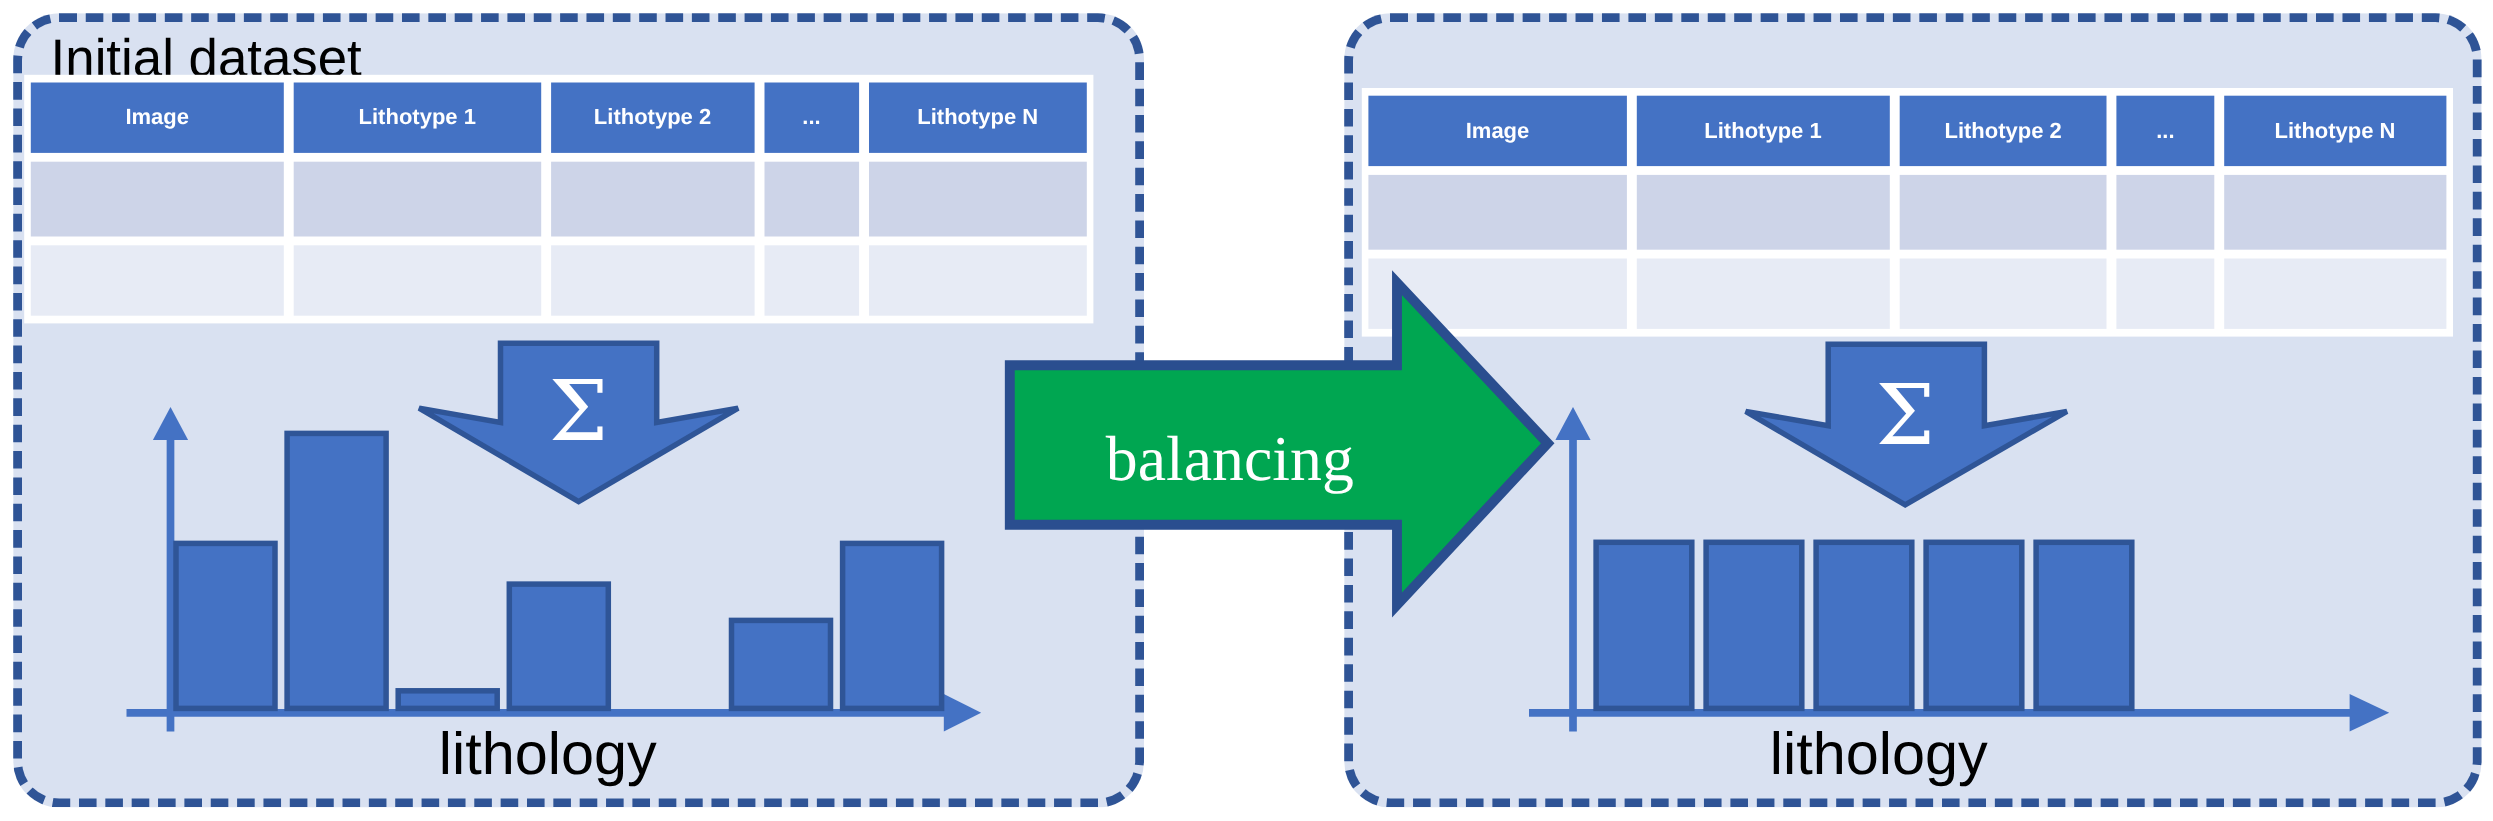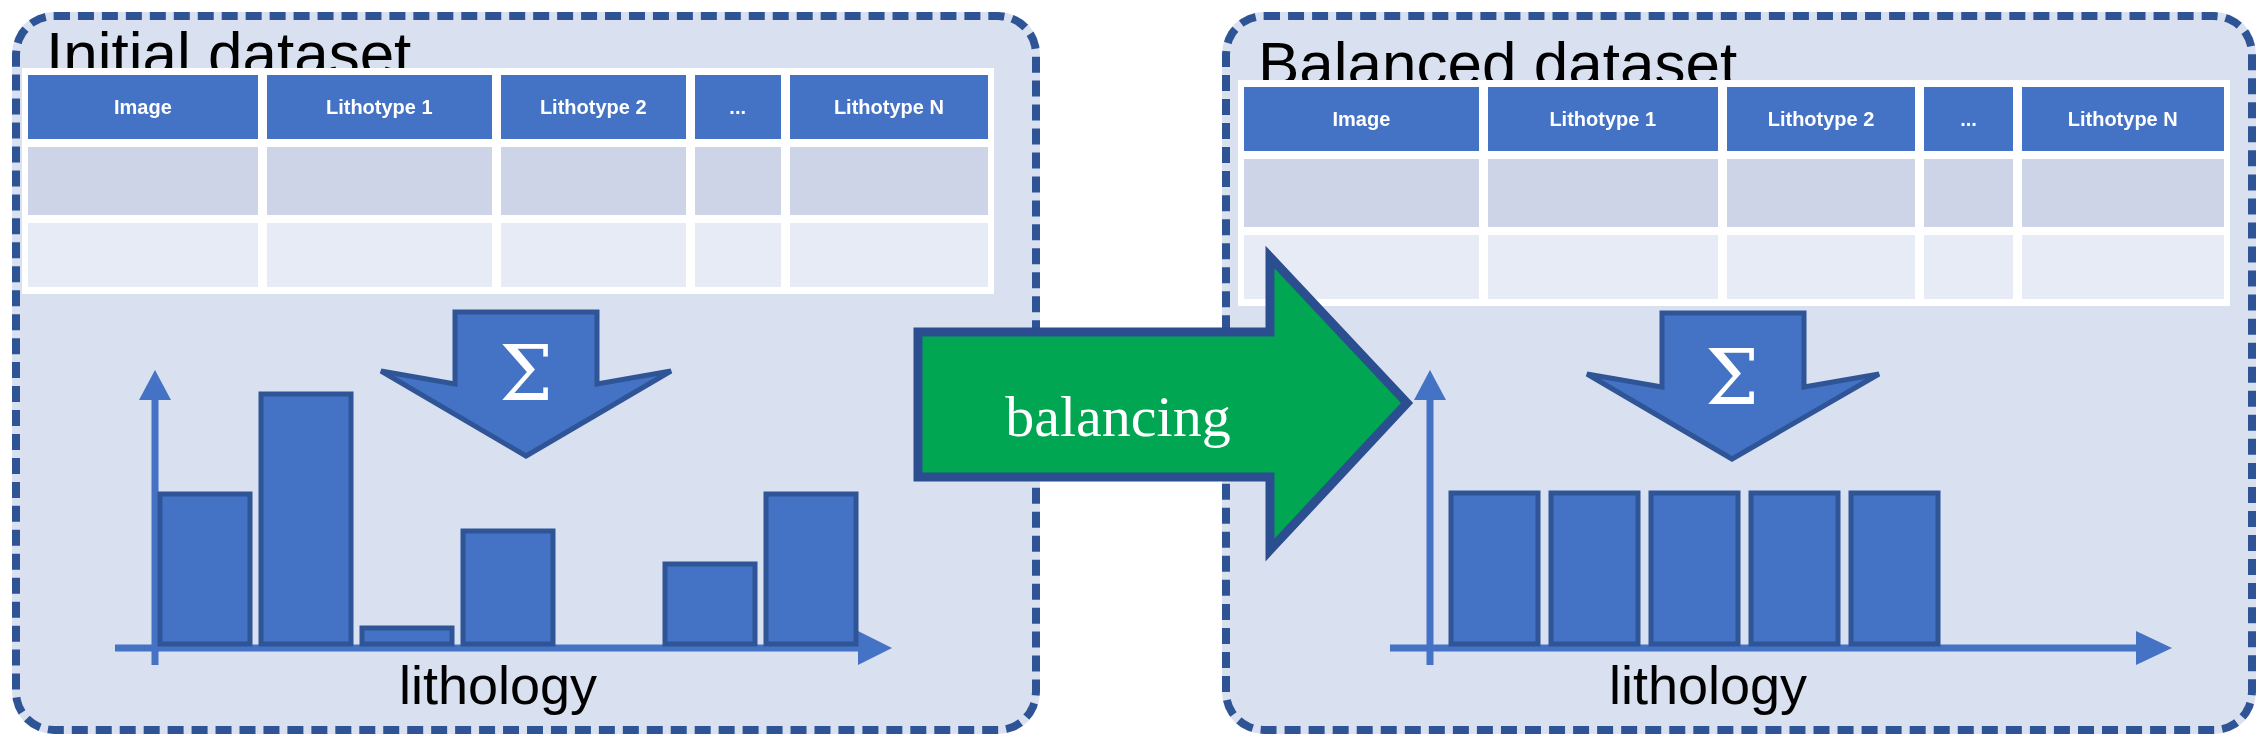--- a/index.html
+++ b/index.html
@@ -3,21 +3,21 @@
 <meta charset="utf-8">
 <style>
   html,body{margin:0;padding:0;background:#fff;}
   #stage{position:relative;width:2266px;height:746px;background:var(--page-bg,#fff);overflow:hidden;
          font-family:"Liberation Sans",sans-serif;}
   .panel{position:absolute;top:12px;height:722px;box-sizing:border-box;
          border:8px dashed var(--panel-border,#2F5496);border-radius:42px;
          background:var(--panel-fill,#D9E1F1);}
   #panel-initial{left:12px;width:1028px;}
   #panel-balanced{left:1222px;width:1034px;}
-  .panel-title{position:absolute;font-size:62px;line-height:68px;color:var(--title-text,#000);
+  .panel-title{position:absolute;font-size:48px;line-height:68px;color:var(--title-text,#000);
                white-space:nowrap;}
   #panel-initial .panel-title{left:26px;top:0px;}
   #panel-balanced .panel-title{left:28px;top:10px;}
   .dataset-table{position:absolute;background:#fff;box-sizing:border-box;padding:7px 6px;
                  display:grid;grid-template-columns:24fr 23.5fr 19.3fr 9fr 20.7fr;
                  grid-template-rows:64px 68px 64px;gap:8px 9px;}
   #panel-initial .dataset-table{left:2px;top:48px;width:972px;}
   #panel-balanced .dataset-table{left:8px;top:60px;width:992px;}
   .th{background:var(--table-header-fill,#4472C4);color:var(--table-header-text,#fff);
       font-weight:bold;font-size:20px;display:flex;align-items:center;justify-content:center;
@@ -83,21 +83,20 @@
           <rect x="342" y="608" width="90" height="16" class="bar"></rect>
           <rect x="443" y="511" width="90" height="113" class="bar"></rect>
           <rect x="645" y="544" width="90" height="80" class="bar"></rect>
           <rect x="746" y="474" width="90" height="150" class="bar"></rect>
         </g>
       <text class="xlabel" x="478" y="684">lithology</text>
     </svg>
   </div>
 
   <div class="panel" id="panel-balanced">
-    <div class="panel-title">Balanced dataset</div>
 
     <div class="dataset-table">
       <div class="th">Image</div>
       <div class="th">Lithotype 1</div>
       <div class="th">Lithotype 2</div>
       <div class="th">...</div>
       <div class="th">Lithotype N</div>
       <div class="td-r1"></div>
       <div class="td-r1"></div>
       <div class="td-r1"></div>

